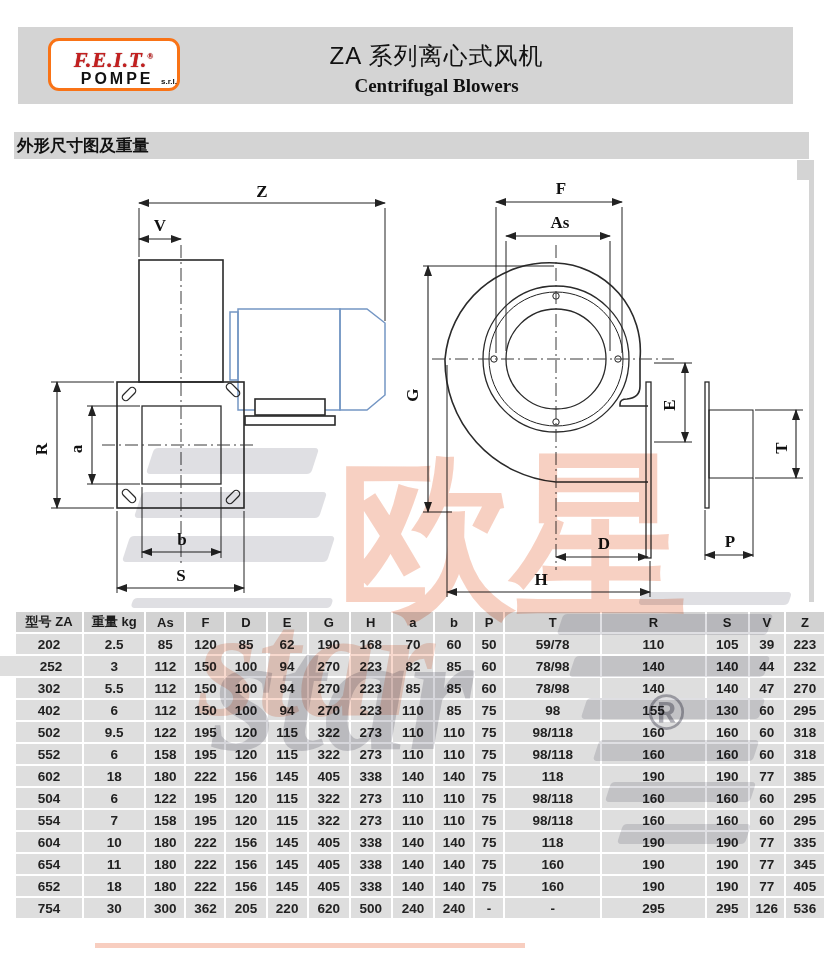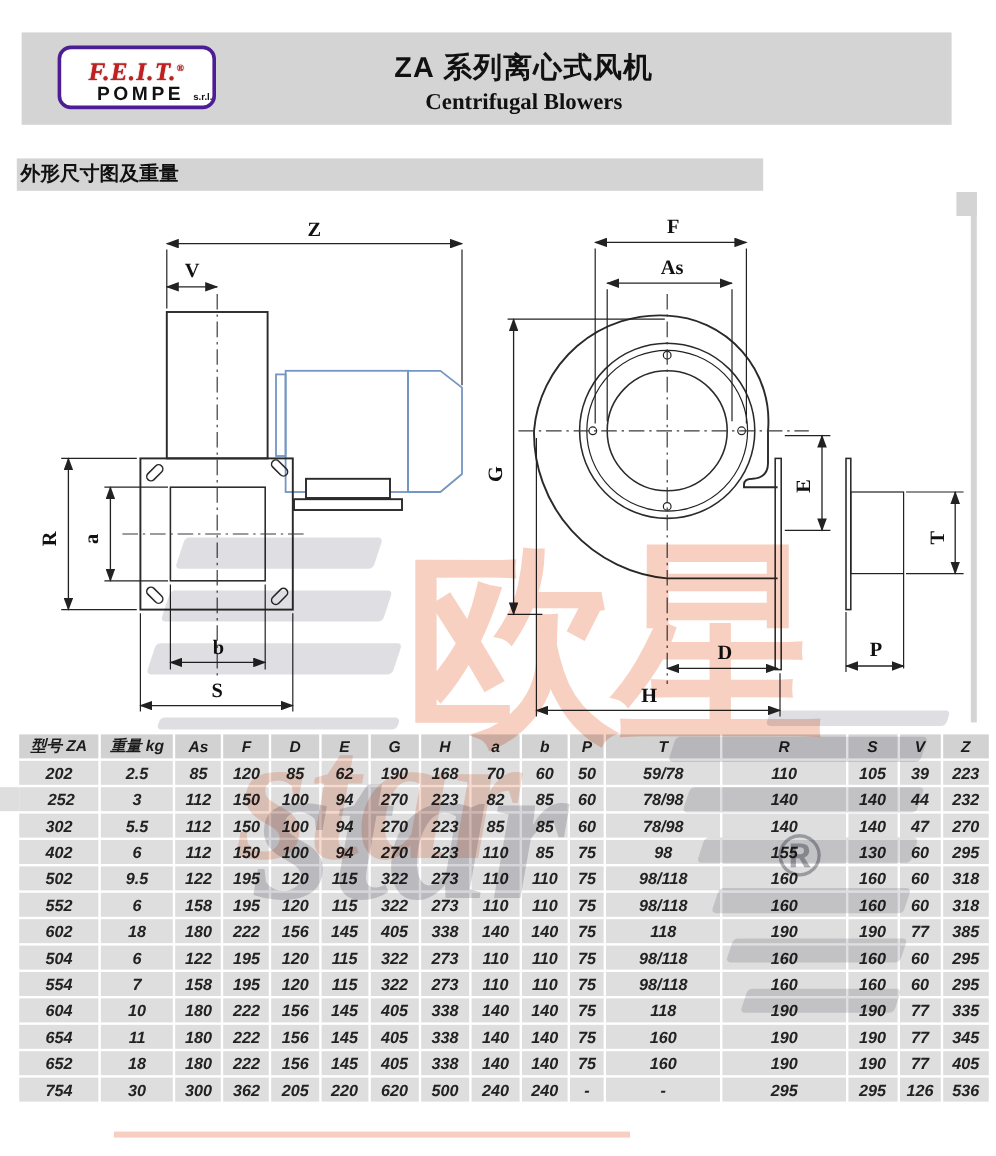--- a/index.html
+++ b/index.html
@@ -5,47 +5,47 @@
   :root{
     --band:#d4d4d4; --cell:#dedede; --hcell:#d2d2d2; --line:#2a2a2a;
     --blue:#7496c4; --red:#c41f1f; --salmon:#ee9678; --wmgray:#aaaab2;
   }
   html,body{margin:0;padding:0;}
   .page{position:relative;width:830px;height:963px;background:#fff;overflow:hidden;
         font-family:"Liberation Sans","DejaVu Sans",sans-serif;color:#111;}
   
   .top-band{position:absolute;left:18px;top:27px;width:775px;height:77px;background:var(--band);}
   .logo{position:absolute;left:30px;top:11px;width:132px;height:53px;background:#fff;
-        border:3px solid #4c1d95;border-radius:11px;text-align:center;box-sizing:border-box;padding-top:6px;}
+        border:3px solid #f97316;border-radius:11px;text-align:center;box-sizing:border-box;padding-top:6px;}
   .feit{font-family:"Liberation Serif","DejaVu Serif",serif;font-weight:bold;font-style:italic;
         font-size:21px;color:var(--red);letter-spacing:1px;text-shadow:0 0 1px #7a0d0d;line-height:20px;}
   .feit sup{font-size:8px;}
   .pompe{font-weight:800;font-size:16px;letter-spacing:3px;color:#111;line-height:18px;text-align:right;}
   .pompe small{font-size:8px;letter-spacing:0;font-weight:bold;}
   .titles{position:absolute;left:0;top:0;width:100%;height:100%;text-align:center;padding-left:62px;box-sizing:border-box;}
-  .title-cn{font-size:24px;font-weight:bold;margin-top:13px;letter-spacing:1px;}
+  .title-cn{font-size:24px;font-weight:normal;margin-top:13px;letter-spacing:1px;}
   .title-en{font-family:"Liberation Serif","DejaVu Serif",serif;font-size:19px;font-weight:bold;margin-top:3px;}
   
-  .section-band{position:absolute;left:14px;top:132px;width:622px;height:27px;background:var(--band);
+  .section-band{position:absolute;left:14px;top:132px;width:795px;height:27px;background:var(--band);
         font-size:16.5px;font-weight:bold;line-height:27px;padding-left:3px;box-sizing:border-box;}
   .right-notch{position:absolute;left:797px;top:160px;width:17px;height:20px;background:var(--band);}
   .right-strip{position:absolute;left:809px;top:160px;width:5px;height:442px;background:var(--band);}
   
   .drawing{position:absolute;left:14px;top:165px;width:796px;height:438px;}
   .k{fill:none;stroke:var(--line);stroke-width:1.6px;}
   .k2{fill:none;stroke:var(--line);stroke-width:1.3px;}
   .b{fill:none;stroke:var(--blue);stroke-width:1.5px;}
   .wf{fill:#fff;stroke:var(--line);stroke-width:1.6px;}
   .c{fill:none;stroke:#3a3a3a;stroke-width:1px;stroke-dasharray:13 4 2 4;}
   .d{fill:none;stroke:#222;stroke-width:1.1px;}
   .x{fill:none;stroke:#222;stroke-width:1px;}
   .lbl{font-family:"Liberation Serif","DejaVu Serif",serif;font-size:17px;font-weight:bold;fill:#111;}
   
   .tbl-wrap{position:absolute;left:14px;top:610px;width:812px;}
-  table{border-collapse:separate;border-spacing:2px;width:100%;table-layout:fixed;font-style:italic;}
+  table{border-collapse:separate;border-spacing:2px;width:100%;table-layout:fixed;}
   th{background:var(--hcell);height:20px;font-size:13px;font-weight:bold;color:#1c1c1c;padding:0;}
   td{background:var(--cell);height:20px;font-size:13.5px;font-weight:bold;color:#222;text-align:center;padding:0;}
   td.outdent{position:relative;text-align:center;padding-left:4px;}
   td.outdent::after{content:'';position:absolute;left:-18px;top:0;height:100%;width:18px;background:var(--cell);}
   
   .wm{position:absolute;pointer-events:none;mix-blend-mode:multiply;line-height:1;white-space:nowrap;}
   .wm-cn{left:338px;top:448px;font-size:178px;font-weight:bold;letter-spacing:-6px;color:rgba(238,150,120,.45);}
   .wm-star-s{left:198px;top:588px;font-size:152px;font-weight:bold;font-style:italic;
              font-family:"Liberation Serif","DejaVu Serif",serif;color:rgba(235,145,115,.35);}
   .wm-star-g{left:212px;top:608px;font-size:168px;font-weight:bold;font-style:italic;

